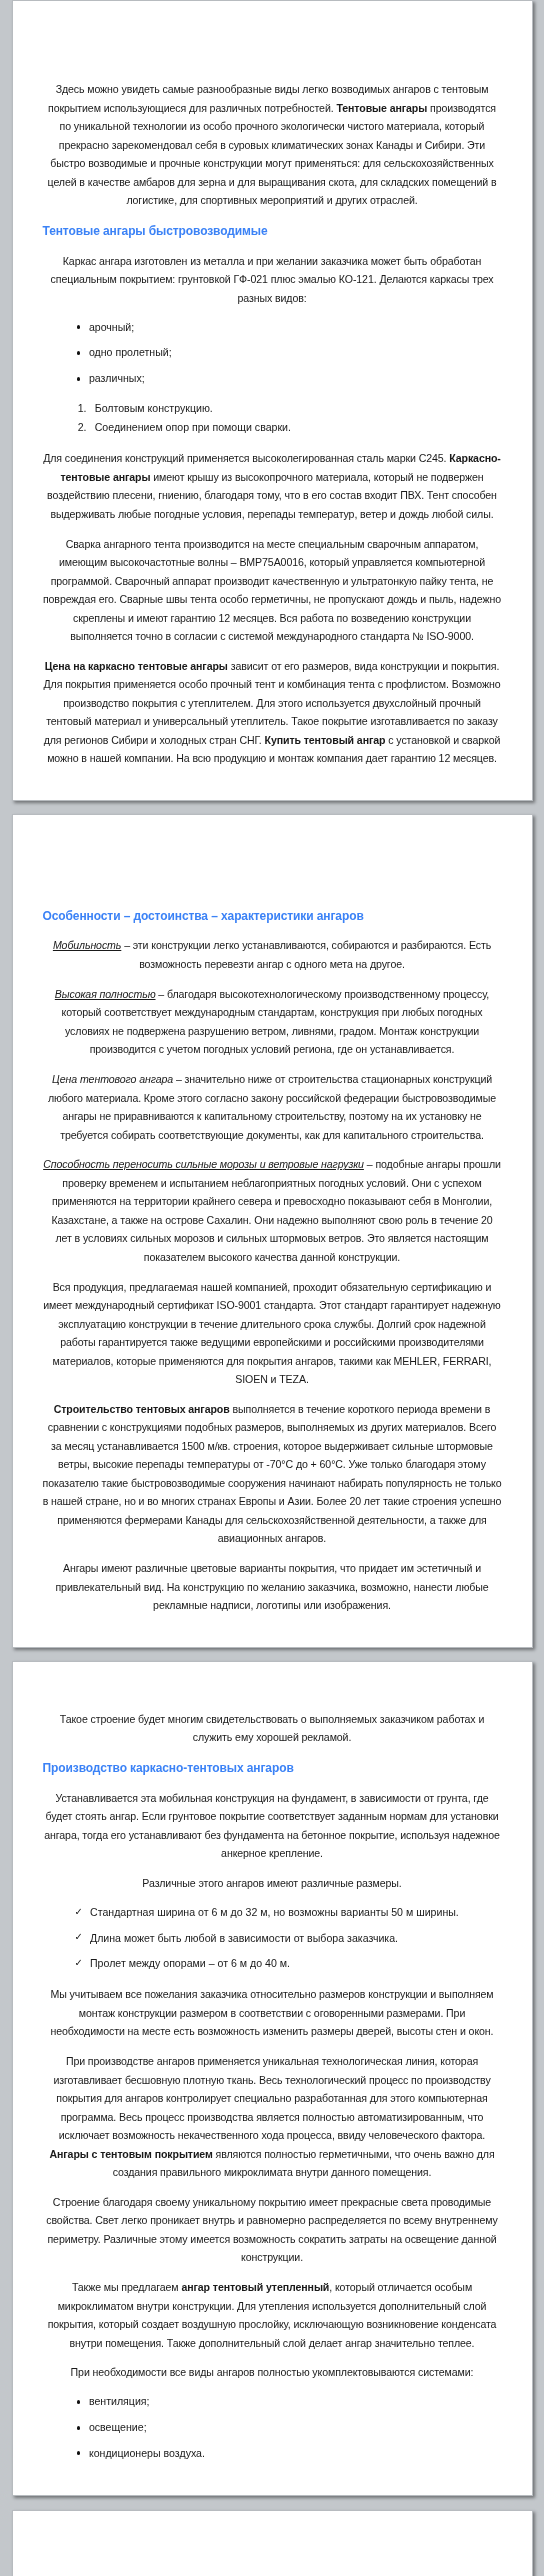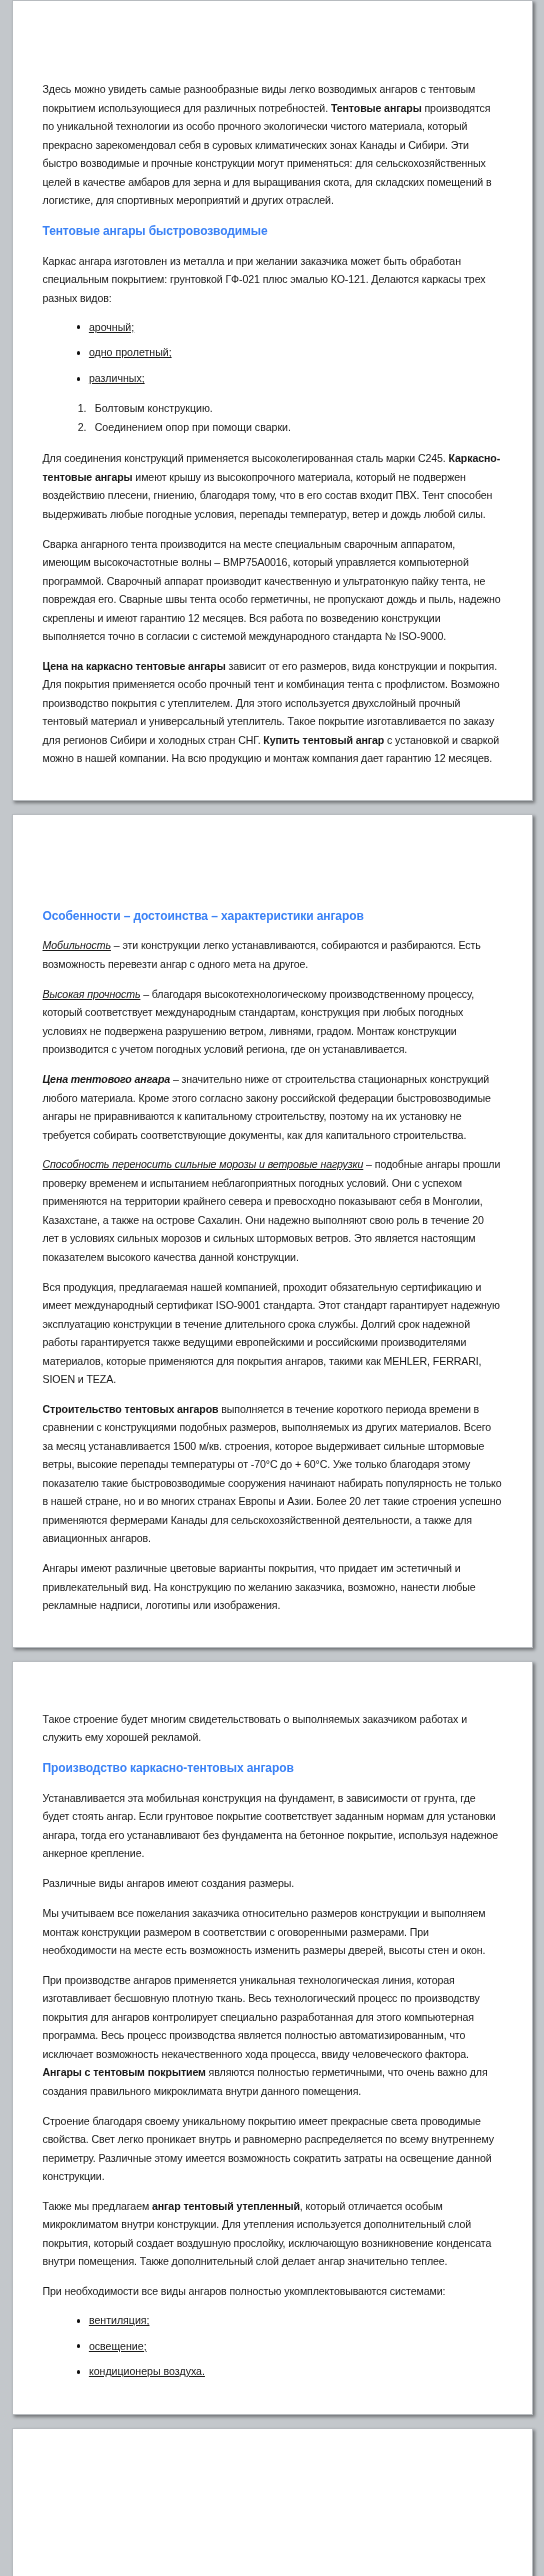--- a/index.html
+++ b/index.html
@@ -31,48 +31,47 @@
   .page.p4{min-height:757px;}
 
   .padtop{height:52px;}
   .padtop-sm{height:20.6px;}
 
   p{
     margin:0 0 11.3px 0;
     font-size:10.6px;
     line-height:18.5px;
     color:#1a1a1a;
-    text-align:left;
+    text-align:center;
     letter-spacing:-0.1px;
   }
   h2{
     margin:13.4px 0 12.4px 0;
     font-size:12px;
     line-height:16.5px;
     font-weight:bold;
     color:#3b82f6;
     letter-spacing:-0.1px;
   }
   b, strong{font-weight:bold;}
   i, em{font-style:italic;text-decoration:underline;}
-  .bi{font-weight:bold;font-style:italic;}
+  .bi{font-weight:normal;font-style:italic;}
 
   ul.disc{
     margin:0 0 12.4px 0;
     padding:0 0 0 32px;
     list-style:none;
   }
   ul.disc > li{
     font-size:10.6px;
     line-height:17.5px;
     color:#1a1a1a;
     margin:0 0 8.2px 0;
     position:relative;
     padding-left:14.4px;
-    text-decoration:underline;
   }
   ul.disc > li:before{
     content:"";
     position:absolute;
     left:2.1px;
     top:6.7px;
     width:3.1px;height:4.1px;
     background:#111;
     border-radius:50%/40%;
   }
@@ -132,35 +131,40 @@
         <p><span>Для соединения конструкций применяется высоколегированная сталь марки С245. </span><b>Каркасно-тентовые ангары</b><span> имеют крышу из высокопрочного материала, который не подвержен воздействию плесени, гниению, благодаря тому, что в его состав входит ПВХ. Тент способен выдерживать любые погодные условия, перепады температур, ветер и дождь любой силы.</span></p>
         <p><span>Сварка ангарного тента производится на месте специальным сварочным аппаратом, имеющим высокочастотные волны – BMP75A0016, который управляется компьютерной программой. Сварочный аппарат производит качественную и ультратонкую пайку тента, не повреждая его. Сварные швы тента особо герметичны, не пропускают дождь и пыль, надежно скреплены и имеют гарантию 12 месяцев. Вся работа по возведению конструкции выполняется точно в согласии с системой международного стандарта № ISO-9000.</span></p>
         <p><b>Цена на каркасно тентовые ангары</b><span> зависит от его размеров, вида конструкции и покрытия. Для покрытия применяется особо прочный тент и комбинация тента с профлистом. Возможно производство покрытия с утеплителем. Для этого используется двухслойный прочный тентовый материал и универсальный утеплитель. Такое покрытие изготавливается по заказу для регионов Сибири и холодных стран СНГ. </span><b>Купить тентовый ангар</b><span> с установкой и сваркой можно в нашей компании. На всю продукцию и монтаж компания дает гарантию 12 месяцев.</span></p>
       </div>
   </div>
   <div class="page p2">
     <div class="padtop"></div>
     <div class="page-body">
         <h2>Особенности – достоинства – характеристики ангаров</h2>
         <p><i>Мобильность</i><span> – эти конструкции легко устанавливаются, собираются и разбираются. Есть возможность перевезти ангар с одного мета на другое.</span></p>
-        <p><i>Высокая прочность</i><span> – благодаря высокотехнологическому производственному процессу, который соответствует международным стандартам, конструкция при любых погодных условиях не подвержена разрушению ветром, ливнями, градом. Монтаж конструкции производится с учетом погодных условий региона, где он устанавливается.</span></p>
+        <p><i>Высокая полностью</i><span> – благодаря высокотехнологическому производственному процессу, который соответствует международным стандартам, конструкция при любых погодных условиях не подвержена разрушению ветром, ливнями, градом. Монтаж конструкции производится с учетом погодных условий региона, где он устанавливается.</span></p>
         <p><span class="bi">Цена тентового ангара</span><span> – значительно ниже от строительства стационарных конструкций любого материала. Кроме этого согласно закону российской федерации быстровозводимые ангары не приравниваются к капитальному строительству, поэтому на их установку не требуется собирать соответствующие документы, как для капитального строительства.</span></p>
         <p><i>Способность переносить сильные морозы и ветровые нагрузки</i><span> – подобные ангары прошли проверку временем и испытанием неблагоприятных погодных условий. Они с успехом применяются на территории крайнего севера и превосходно показывают себя в Монголии, Казахстане, а также на острове Сахалин. Они надежно выполняют свою роль в течение 20 лет в условиях сильных морозов и сильных штормовых ветров. Это является настоящим показателем высокого качества данной конструкции.</span></p>
         <p><span>Вся продукция, предлагаемая нашей компанией, проходит обязательную сертификацию и имеет международный сертификат ISO-9001 стандарта. Этот стандарт гарантирует надежную эксплуатацию конструкции в течение длительного срока службы. Долгий срок надежной работы гарантируется также ведущими европейскими и российскими производителями материалов, которые применяются для покрытия ангаров, такими как MEHLER, FERRARI, SIOEN и TEZA.</span></p>
         <p><b>Строительство тентовых ангаров</b><span> выполняется в течение короткого периода времени в сравнении с конструкциями подобных размеров, выполняемых из других материалов. Всего за месяц устанавливается 1500 м/кв. строения, которое выдерживает сильные штормовые ветры, высокие перепады температуры от -70°С до + 60°С. Уже только благодаря этому показателю такие быстровозводимые сооружения начинают набирать популярность не только в нашей стране, но и во многих странах Европы и Азии. Более 20 лет такие строения успешно применяются фермерами Канады для сельскохозяйственной деятельности, а также для авиационных ангаров.</span></p>
         <p><span>Ангары имеют различные цветовые варианты покрытия, что придает им эстетичный и привлекательный вид. На конструкцию по желанию заказчика, возможно, нанести любые рекламные надписи, логотипы или изображения.</span></p>
       </div>
   </div>
   <div class="page p3">
     <div class="padtop-sm"></div>
     <div class="page-body">
         <p><span>Такое строение будет многим свидетельствовать о выполняемых заказчиком работах и служить ему хорошей рекламой.</span></p>
         <h2>Производство каркасно-тентовых ангаров</h2>
         <p><span>Устанавливается эта мобильная конструкция на фундамент, в зависимости от грунта, где будет стоять ангар. Если грунтовое покрытие соответствует заданным нормам для установки ангара, тогда его устанавливают без фундамента на бетонное покрытие, используя надежное анкерное крепление.</span></p>
-        <p><span>Различные виды ангаров имеют создания размеры.</span></p>
+        <p><span>Различные этого ангаров имеют различные размеры.</span></p>
+        <ul class="check">
+          <li>Стандартная ширина от 6 м до 32 м, но возможны варианты 50 м ширины.</li>
+          <li>Длина может быть любой в зависимости от выбора заказчика.</li>
+          <li>Пролет между опорами – от 6 м до 40 м.</li>
+        </ul>
         <p><span>Мы учитываем все пожелания заказчика относительно размеров конструкции и выполняем монтаж конструкции размером в соответствии с оговоренными размерами. При необходимости на месте есть возможность изменить размеры дверей, высоты стен и окон.</span></p>
         <p><span>При производстве ангаров применяется уникальная технологическая линия, которая изготавливает бесшовную плотную ткань. Весь технологический процесс по производству покрытия для ангаров контролирует специально разработанная для этого компьютерная программа. Весь процесс производства является полностью автоматизированным, что исключает возможность некачественного хода процесса, ввиду человеческого фактора. </span><b>Ангары с тентовым покрытием</b><span> являются полностью герметичными, что очень важно для создания правильного микроклимата внутри данного помещения.</span></p>
         <p><span>Строение благодаря своему уникальному покрытию имеет прекрасные света проводимые свойства. Свет легко проникает внутрь и равномерно распределяется по всему внутреннему периметру. Различные этому имеется возможность сократить затраты на освещение данной конструкции.</span></p>
         <p><span>Также мы предлагаем </span><b>ангар тентовый утепленный</b><span>, который отличается особым микроклиматом внутри конструкции. Для утепления используется дополнительный слой покрытия, который создает воздушную прослойку, исключающую возникновение конденсата внутри помещения. Также дополнительный слой делает ангар значительно теплее.</span></p>
         <p><span>При необходимости все виды ангаров полностью укомплектовываются системами:</span></p>
         <ul class="disc">
           <li>вентиляция;</li>
           <li>освещение;</li>
           <li>кондиционеры воздуха.</li>
         </ul>

